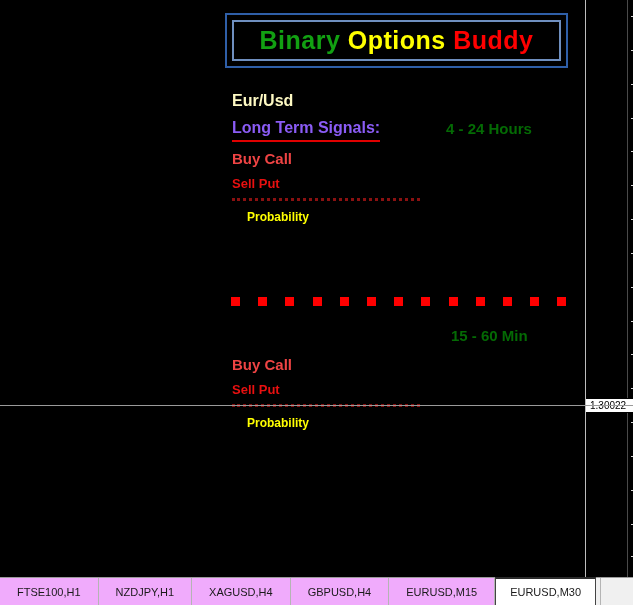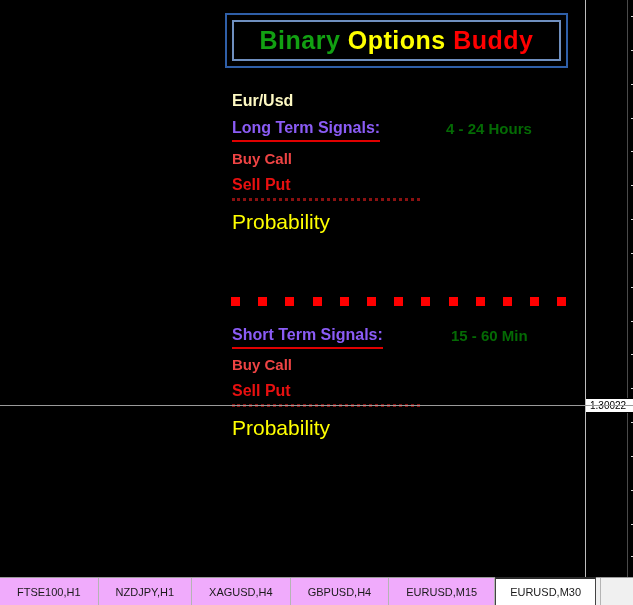--- a/index.html
+++ b/index.html
@@ -121,42 +121,42 @@
     font-size: 15px;
     font-weight: bold;
     color: #ef4444;
   }
   .buy-call.long  { top: 150px; }
   .buy-call.short { top: 356px; }
 
   .sell-put {
     position: absolute;
     left: 7px;
-    font-size: 16px;
+    font-size: 13px;
     font-weight: bold;
     color: #e81010;
   }
   .sell-put.long  { top: 176px; }
   .sell-put.short { top: 382px; }
 
   .dot-rule {
     position: absolute;
     left: 7px;
     width: 188px;
     height: 0;
     border-top: 3px dotted #8a1111;
   }
   .dot-rule.long  { top: 198px; }
   .dot-rule.short { top: 404px; }
 
   .prob {
     position: absolute;
-    left: 7px;
-    font-size: 21px;
-    font-weight: normal;
+    left: 22px;
+    font-size: 12px;
+    font-weight: bold;
     color: #ffff00;
   }
   .prob.long  { top: 210px; }
   .prob.short { top: 416px; }
 
   
   .marker-row {
     position: absolute;
     left: 6px;
     top: 297px;
@@ -306,21 +306,20 @@
         <div class="marker" style="left: 136px; background: rgb(255, 0, 0);"></div>
         <div class="marker" style="left: 163.2px; background: rgb(255, 0, 0);"></div>
         <div class="marker" style="left: 190.4px; background: rgb(255, 0, 0);"></div>
         <div class="marker" style="left: 217.6px; background: rgb(255, 0, 0);"></div>
         <div class="marker" style="left: 244.8px; background: rgb(255, 0, 0);"></div>
         <div class="marker" style="left: 272px; background: rgb(255, 0, 0);"></div>
         <div class="marker" style="left: 299.2px; background: rgb(255, 0, 0);"></div>
         <div class="marker" style="left: 326.4px; background: rgb(255, 0, 0);"></div>
       </div>
 
-    <div class="sig-head short">Short Term Signals:</div>
     <div class="dur short">15 - 60 Min</div>
     <div class="buy-call short">Buy Call</div>
     <div class="sell-put short">Sell Put</div>
     <div class="dot-rule short"></div>
     <div class="prob short">Probability</div>
 
   </div>
 
   <div class="price-scale">
     <div class="scale-edge"></div>

